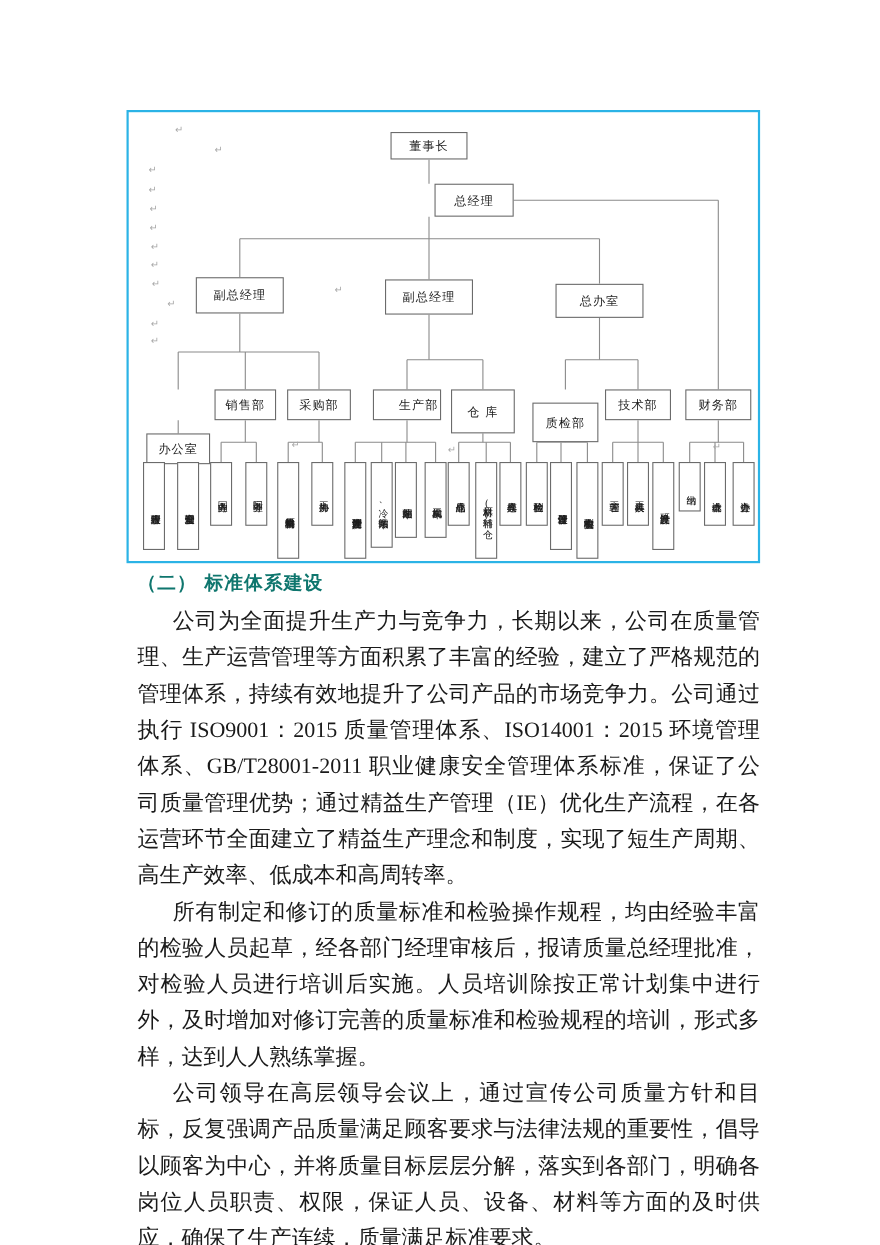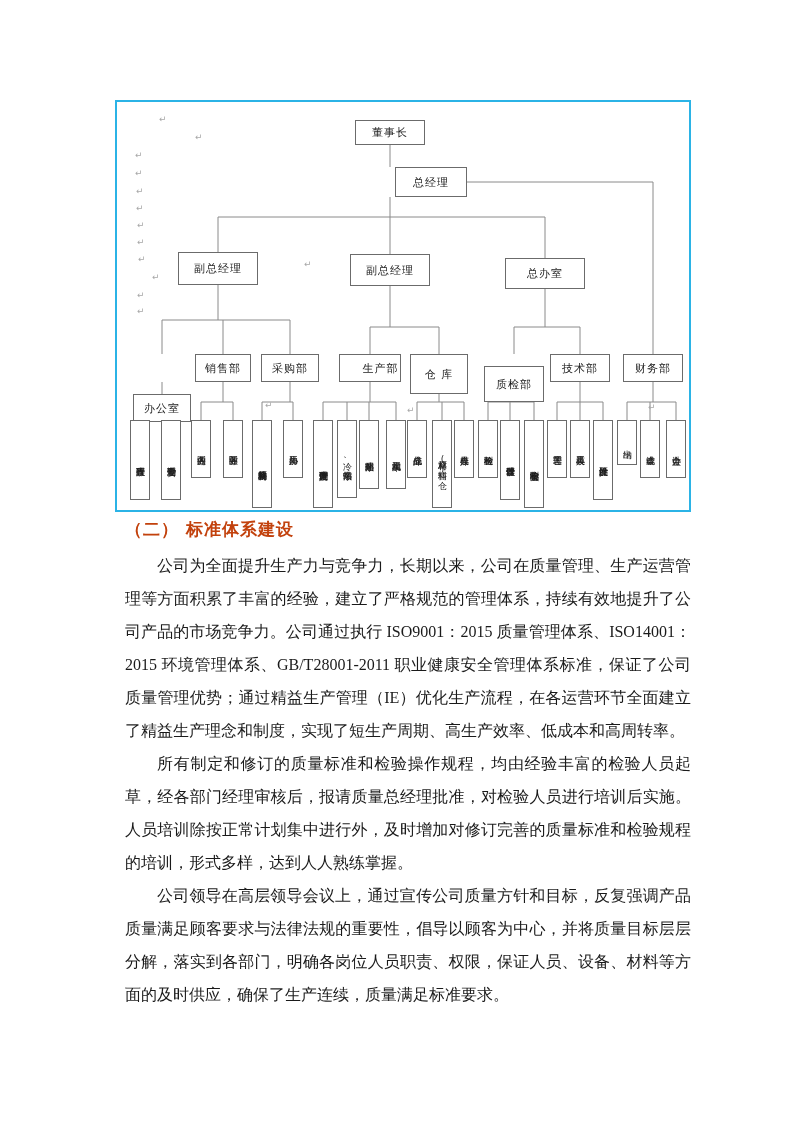--- a/index.html
+++ b/index.html
@@ -16,22 +16,22 @@
         letter-spacing:1px;white-space:nowrap;}
   .vnode{position:absolute;border:1px solid #6b6b6b;background:#fff;box-sizing:border-box;
          width:20px;display:flex;align-items:center;justify-content:center;
          writing-mode:vertical-rl;text-orientation:upright;
          font-family:"DejaVu Sans",sans-serif;font-size:9px;color:#1c1c1c;}
   .mark{position:absolute;color:#a8a8a8;font-size:9px;font-family:"DejaVu Sans",sans-serif;}
 
   
   .textblock{position:absolute;left:125px;top:518px;width:566px;color:#1a1a1a;}
   .heading{font-family:"DejaVu Sans",sans-serif;font-weight:700;font-size:17px;
-           margin:0 0 8px 0;letter-spacing:1px;color:#c2410c;}
-  .para{font-size:16px;line-height:33px;text-align:justify;text-indent:32px;margin:0;}
+           margin:0 0 8px 0;letter-spacing:1px;color:#0f766e;}
+  .para{font-size:20px;line-height:33px;text-align:justify;text-indent:32px;margin:0;}
 </style>
 </head>
 <body>
 
 <div id="page">
 
   <div class="chart">
 
     <svg viewBox="0 0 576 412">
       <g stroke="#8a8a8a" stroke-width="1" fill="none">

